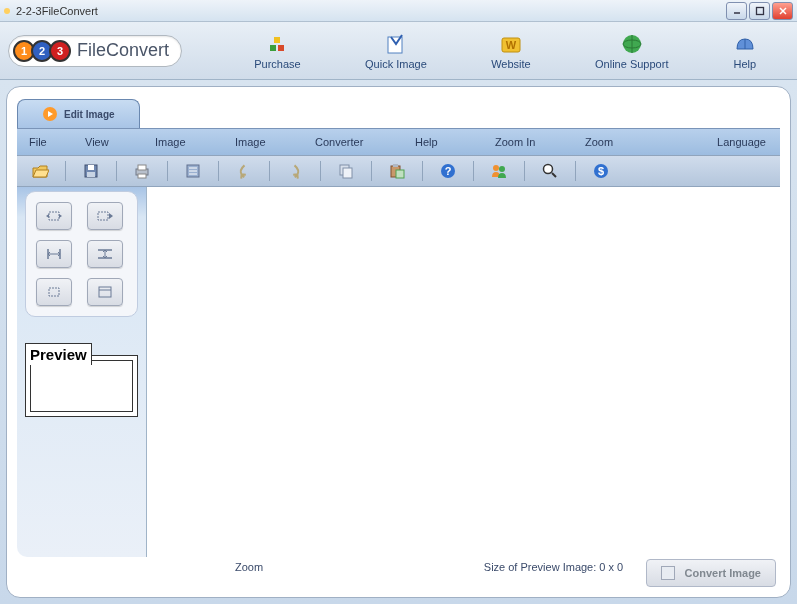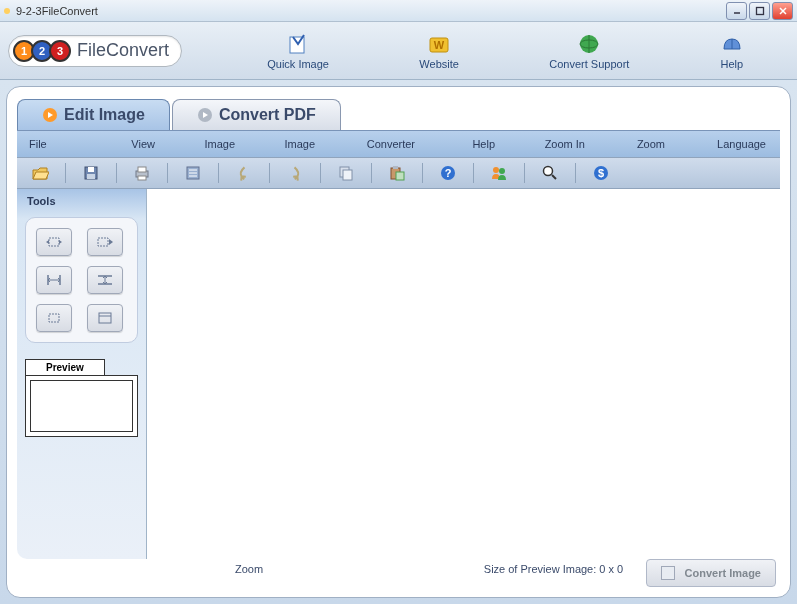--- a/index.html
+++ b/index.html
@@ -23,59 +23,59 @@
 .logo-wrap { background: #fff; border-radius: 28px; padding: 4px 12px 4px 4px; border: 1px solid #b0b8c0; box-shadow: inset 0 1px 2px rgba(0,0,0,0.1); }
 
 .topnav { display: flex; flex: 1; justify-content: space-around; }
 .topnav-item { display: flex; flex-direction: column; align-items: center; cursor: pointer; padding: 4px 12px; font-size: 11px; color: #2a4a7a; }
 .topnav-icon { width: 24px; height: 24px; margin-bottom: 2px; display: flex; align-items: center; justify-content: center; font-size: 18px; }
 
 .main-area { background: linear-gradient(to bottom, #d8e4f0, #c8d8ea); padding: 6px; height: 524px; }
 .main-card { background: #fff; border-radius: 14px; border: 1px solid #a0b0c4; height: 100%; padding: 8px 10px; position: relative; }
 
 .tabs { display: flex; margin-top: 4px; }
-.tab { padding: 6px 24px; border: 1px solid #8a98b0; border-bottom: none; border-radius: 8px 8px 0 0; background: linear-gradient(to bottom, #f4f6fa, #d8dee8); margin-right: 2px; display: flex; align-items: center; gap: 6px; font-size: 16px; font-weight: bold; color: #3a4a6a; cursor: pointer; }
+.tab { padding: 6px 24px; border: 1px solid #8a98b0; border-bottom: none; border-radius: 8px 8px 0 0; background: linear-gradient(to bottom, #f4f6fa, #d8dee8); margin-right: 2px; display: flex; align-items: center; gap: 6px; font-size: 10px; font-weight: bold; color: #3a4a6a; cursor: pointer; }
 .tab.active { background: linear-gradient(to bottom, #c8dcf2, #a8c4e6); border-color: #6a88b0; }
 .tab-icon { width: 16px; height: 16px; display: flex; align-items: center; justify-content: center; }
 
 .menubar { background: linear-gradient(to bottom, #b8d0ec, #9cbce0); border-top: 1px solid #7a94b8; display: flex; padding: 4px 8px; font-size: 11px; color: #2a3a5a; }
-.menubar-item { padding: 3px 0; cursor: pointer; text-align: right; }
+.menubar-item { padding: 3px 0; cursor: pointer; text-align: left; }
 
 .toolbar { background: linear-gradient(to bottom, #d0dcec, #b4c6dc); border-top: 1px solid #90a4bc; border-bottom: 1px solid #90a4bc; display: flex; padding: 3px 6px; gap: 4px; align-items: center; }
 .tbtn { width: 34px; height: 24px; display: flex; align-items: center; justify-content: center; cursor: pointer; font-size: 14px; border-radius: 3px; }
 .tsep { width: 1px; height: 20px; background: #90a4bc; margin: 0 4px; }
 
 .workspace { display: flex; height: 370px; }
 .left-panel { width: 130px; background: linear-gradient(to bottom, #a8c4e6 0, #d8e6f4 30px, #eaf0f8 100%); border-right: 1px solid #a0b4c8; border-bottom-left-radius: 10px; padding-top: 0; }
 .tools-header { font-size: 11px; font-weight: bold; color: #2a3a5a; padding: 6px 10px; }
 .tools-box { background: #f4f6fa; border: 1px solid #c0cce0; border-radius: 10px; margin: 4px 8px; padding: 10px; display: grid; grid-template-columns: 1fr 1fr; gap: 10px; }
 .tool-btn { width: 36px; height: 28px; background: linear-gradient(to bottom, #f0f2f6, #d8dce4); border: 1px solid #a0a8b8; border-radius: 4px; display: flex; align-items: center; justify-content: center; font-size: 12px; cursor: pointer; box-shadow: 0 1px 1px rgba(0,0,0,0.15); }
 
 .preview-box { margin: 16px 8px; }
-.preview-label { font-size: 10px; font-weight: bold; padding: 2px 20px; border: 1px solid #333; border-bottom: none; display: inline-block; background: #fff; position: relative; top: 0; }
+.preview-label { font-size: 15px; font-weight: bold; padding: 2px 4px; border: 1px solid #333; border-bottom: none; display: inline-block; background: #fff; position: relative; top: 10px; }
 .preview-rect { border: 1px solid #333; height: 62px; background: #fff; padding: 4px; }
 .preview-inner { border: 1px solid #333; height: 100%; }
 
 .canvas { flex: 1; background: #fff; }
 
 .statusbar { display: flex; padding: 4px 12px; font-size: 11px; color: #3a4a6a; }
 .statusbar .zoom { width: 180px; text-align: center; margin-left: 130px; }
 .statusbar .size { flex: 1; text-align: center; }
 
 .convert-btn { position: absolute; right: 14px; bottom: 10px; padding: 6px 14px; background: linear-gradient(to bottom, #f0f2f6, #d8dce4); border: 1px solid #b0b8c8; border-radius: 4px; color: #808890; font-size: 11px; font-weight: bold; display: flex; align-items: center; gap: 10px; cursor: default; }
 .convert-btn .ci { width: 14px; height: 14px; border: 1px solid #a0a8b8; background: #e8ecf2; }
 
 svg { display: block; }
 </style>
 </head>
 <body>
 
 <div class="titlebar">
   <div class="titlebar-dot"></div>
-  <div class="titlebar-text">9-2-3FileConvert</div>
+  <div class="titlebar-text">2-2-3FileConvert</div>
   <div class="titlebar-buttons">
     <div class="titlebar-btn">
         <svg width="10" height="10">
           <line x1="2" y1="7" x2="8" y2="7" stroke="#334" stroke-width="1.5"></line>
         </svg>
       </div>
     <div class="titlebar-btn">
         <svg width="10" height="10">
           <rect x="1.5" y="1.5" width="7" height="7" fill="none" stroke="#334" stroke-width="1.3"></rect>
         </svg>
@@ -99,20 +99,30 @@
           <div class="oval o3">3</div>
         </div>
         <div class="logo-text">FileConvert</div>
       </div>
     </div>
   </div>
   <div class="topnav">
     <div class="topnav-item">
       <div class="topnav-icon">
           <svg width="22" height="22">
+            <rect x="4" y="12" width="6" height="6" fill="#3a9e3a"></rect>
+            <rect x="12" y="12" width="6" height="6" fill="#d84a2a"></rect>
+            <rect x="8" y="4" width="6" height="6" fill="#f0c020"></rect>
+          </svg>
+        </div>
+      <span>Purchase</span>
+    </div>
+    <div class="topnav-item">
+      <div class="topnav-icon">
+          <svg width="22" height="22">
             <rect x="3" y="4" width="14" height="16" fill="#fff" stroke="#5080c0"></rect>
             <path d="M6 4 L11 11 L17 2" fill="none" stroke="#3060b0" stroke-width="2"></path>
           </svg>
         </div>
       <span>Quick Image</span>
     </div>
     <div class="topnav-item">
       <div class="topnav-icon">
           <svg width="22" height="22">
             <rect x="2" y="5" width="18" height="14" rx="2" fill="#f0c030" stroke="#c09010"></rect>
@@ -122,21 +132,21 @@
       <span>Website</span>
     </div>
     <div class="topnav-item">
       <div class="topnav-icon">
           <svg width="22" height="22">
             <circle cx="11" cy="11" r="9" fill="#40a850"></circle>
             <ellipse cx="11" cy="11" rx="9" ry="4" fill="none" stroke="#2a7a36"></ellipse>
             <line x1="11" y1="2" x2="11" y2="20" stroke="#2a7a36"></line>
           </svg>
         </div>
-      <span>Convert Support</span>
+      <span>Online Support</span>
     </div>
     <div class="topnav-item">
       <div class="topnav-icon">
           <svg width="22" height="22">
             <path d="M3 16 Q3 6 11 6 Q19 6 19 16 L11 16 Z" fill="#6090d8" stroke="#3060a8"></path>
             <line x1="11" y1="6" x2="11" y2="16" stroke="#3060a8"></line>
           </svg>
         </div>
       <span>Help</span>
     </div>
@@ -148,29 +158,20 @@
 
     <div class="tabs">
       <div class="tab active">
         <span class="tab-icon">
             <svg width="16" height="16">
               <circle cx="8" cy="8" r="7" fill="#ff9a2a"></circle>
               <path d="M6 5 L11 8 L6 11 Z" fill="#fff"></path>
             </svg>
           </span>
         <span>Edit Image</span>
-      </div>
-      <div class="tab">
-        <span class="tab-icon">
-            <svg width="16" height="16">
-              <circle cx="8" cy="8" r="7" fill="#b0b8c4"></circle>
-              <path d="M6 5 L11 8 L6 11 Z" fill="#fff"></path>
-            </svg>
-          </span>
-        <span>Convert PDF</span>
       </div>
     </div>
 
     <div class="menubar">
       <div class="menubar-item" style="width:60px;text-align:left;padding-left:4px">File</div>
       <div class="menubar-item" style="width:70px">View</div>
       <div class="menubar-item" style="width:80px">Image</div>
       <div class="menubar-item" style="width:80px">Image</div>
       <div class="menubar-item" style="width:100px">Converter</div>
       <div class="menubar-item" style="width:80px">Help</div>
@@ -265,21 +266,20 @@
       <div class="tbtn">
           <svg width="16" height="16">
             <circle cx="8" cy="8" r="7" fill="#3070d0"></circle>
             <text x="8" y="12" font-size="11" font-weight="bold" fill="#fff" text-anchor="middle">$</text>
           </svg>
         </div>
     </div>
 
     <div class="workspace">
       <div class="left-panel">
-        <div class="tools-header">Tools</div>
         <div class="tools-box">
           <div class="tool-btn">
               <svg width="20" height="14">
                 <rect x="5" y="3" width="10" height="8" fill="none" stroke="#6a7a96" stroke-dasharray="2,1"></rect>
                 <path d="M2 7 L5 5 L5 9 Z" fill="#6a7a96"></path>
                 <path d="M18 7 L15 5 L15 9 Z" fill="#6a7a96"></path>
               </svg>
             </div>
           <div class="tool-btn">
               <svg width="20" height="14">

